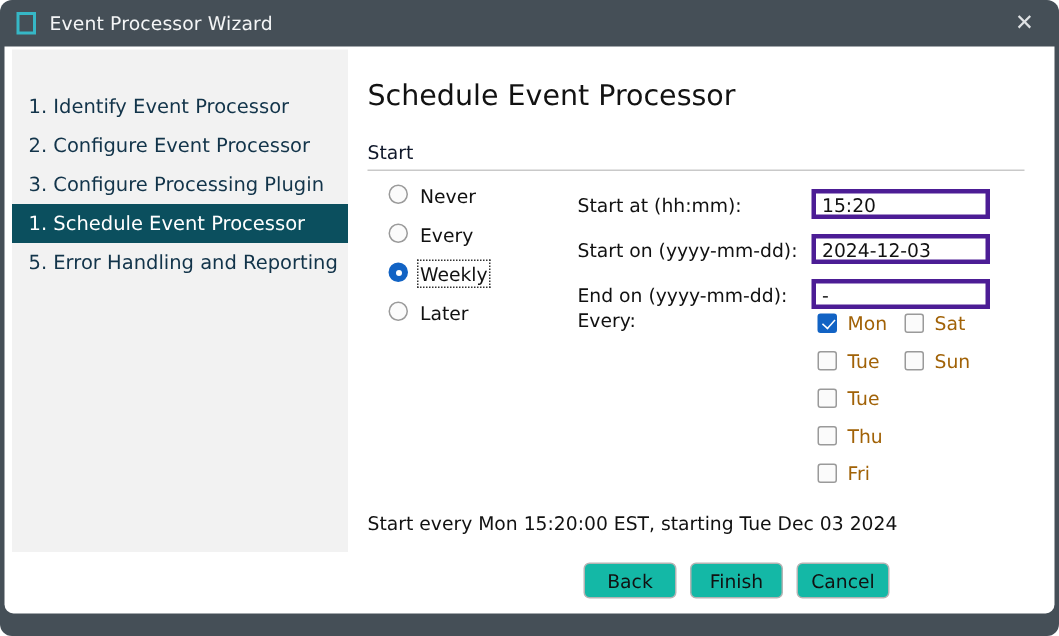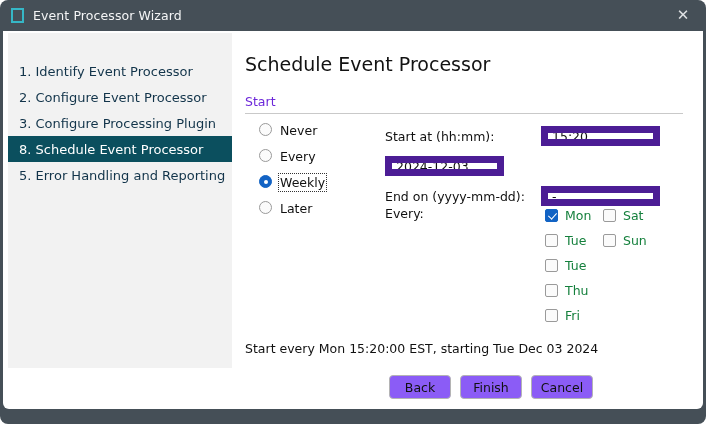--- a/index.html
+++ b/index.html
@@ -113,21 +113,21 @@
     left: 4px;
     top: 22px;
     font-size: 19px;
     color: #121212;
   }
   .group-label {
     position: absolute;
     left: 4px;
     top: 63px;
     font-size: 12.5px;
-    color: #6d28d9;
+    color: #0f172a;
   }
   .group-rule {
     position: absolute;
     left: 4px;
     top: 82px;
     width: 438px;
     height: 1px;
     background: #c9c9c9;
   }
 
@@ -189,21 +189,21 @@
     margin-bottom: 4px;
   }
   .field-label {
     width: 156px;
     font-size: 12.5px;
     color: #111111;
   }
   .field-input {
     width: 119px;
     height: 20px;
-    border: 7px solid #4c1d95;
+    border: 3px solid #4c1d95;
     background: #ffffff;
     box-sizing: border-box;
     font-family: "DejaVu Sans", "Liberation Sans", sans-serif;
     font-size: 12.5px;
     color: #111111;
     padding: 0 4px;
     line-height: 18px;
   }
 
   
@@ -254,21 +254,21 @@
     left: 3.5px;
     top: 0.5px;
     width: 4px;
     height: 7px;
     border: solid #ffffff;
     border-width: 0 1.6px 1.6px 0;
     transform: rotate(42deg);
   }
   .day-label {
     font-size: 12.5px;
-    color: #15803d;
+    color: #a16207;
   }
 
   .summary {
     position: absolute;
     left: 4px;
     top: 310px;
     font-size: 12.5px;
     color: #111111;
   }
 
@@ -278,21 +278,21 @@
     left: 148px;
     top: 344px;
     display: flex;
     gap: 9px;
   }
   .btn {
     width: 62px;
     height: 24px;
     border: 1px solid #b4b4b4;
     border-radius: 4px;
-    background: #8b5cf6;
+    background: #14b8a6;
     font-family: "DejaVu Sans", "Liberation Sans", sans-serif;
     font-size: 12.5px;
     color: #111111;
     display: flex;
     align-items: center;
     justify-content: center;
     box-sizing: border-box;
   }
 </style>
 </head>
@@ -312,21 +312,21 @@
       <div class="sidebar-item first">
         <span>1. Identify Event Processor</span>
       </div>
       <div class="sidebar-item">
         <span>2. Configure Event Processor</span>
       </div>
       <div class="sidebar-item">
         <span>3. Configure Processing Plugin</span>
       </div>
       <div class="sidebar-item selected">
-        <span>8. Schedule Event Processor</span>
+        <span>1. Schedule Event Processor</span>
       </div>
       <div class="sidebar-item">
         <span>5. Error Handling and Reporting</span>
       </div>
     </div>
 
     <div class="content">
 
       <div class="page-title">Schedule Event Processor</div>
       <div class="group-label">Start</div>
@@ -350,20 +350,21 @@
           <span class="radio-label">Later</span>
         </div>
       </div>
 
       <div class="fields">
         <div class="field-row">
           <span class="field-label">Start at (hh:mm):</span>
           <input class="field-input" type="text" value="15:20" style="">
         </div>
         <div class="field-row">
+          <span class="field-label">Start on (yyyy-mm-dd):</span>
           <input class="field-input" type="text" value="2024-12-03" style="">
         </div>
         <div class="field-row">
           <span class="field-label">End on (yyyy-mm-dd):</span>
           <input class="field-input" type="text" value="-" style="">
         </div>
       </div>
 
       <div class="every-block">
         <span class="every-label">Every:</span>

